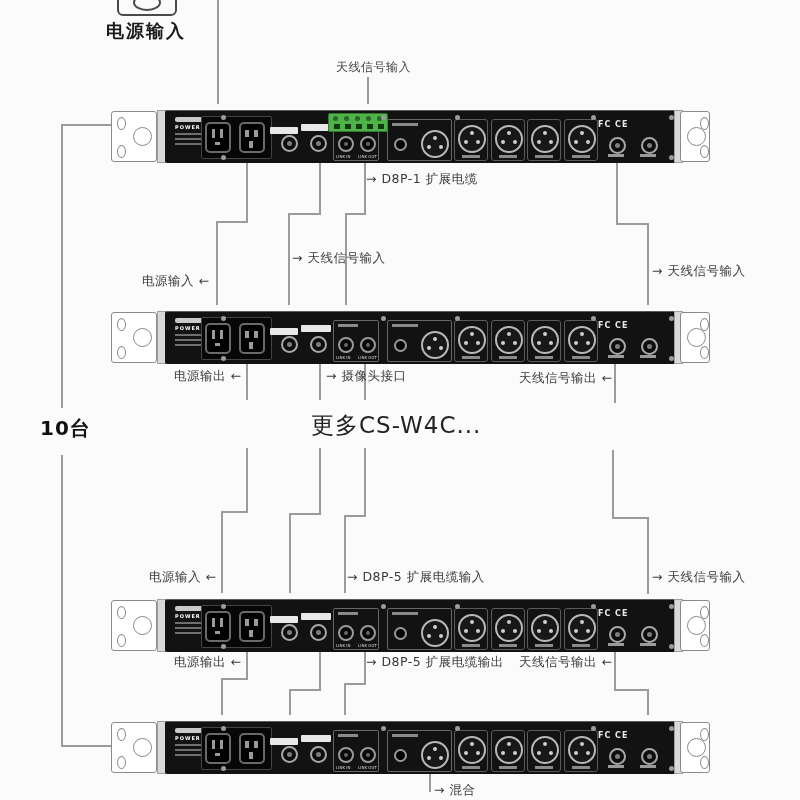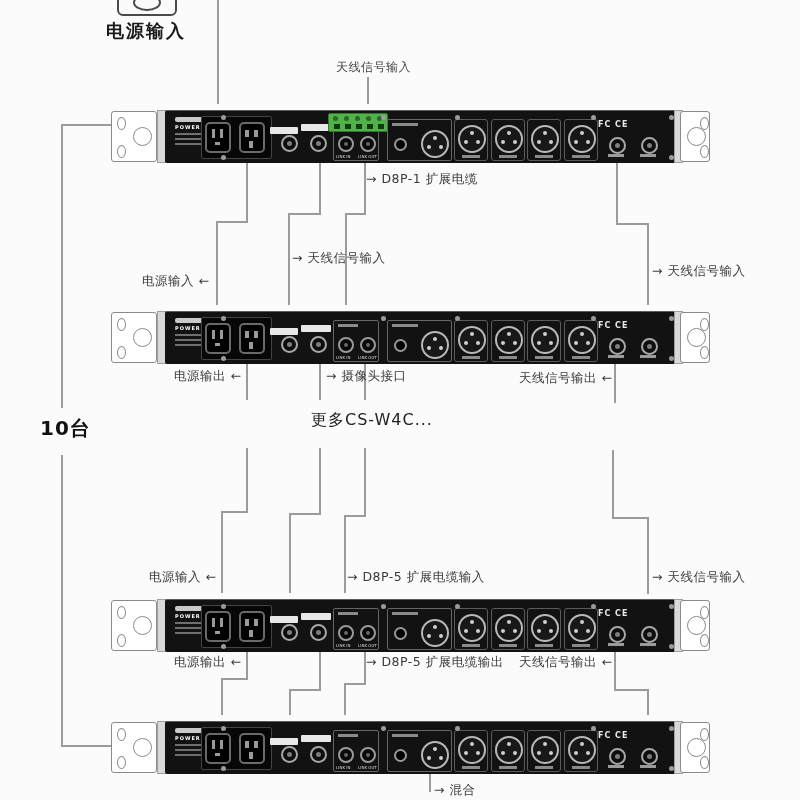--- a/index.html
+++ b/index.html
@@ -2,21 +2,21 @@
 <html><head>
 <meta charset="utf-8">
 <style>
   html,body{margin:0;padding:0;background:#fff;}
   .stage{position:relative;width:800px;height:800px;background:#fbfbfb;overflow:hidden;
          font-family:"DejaVu Sans","Liberation Sans",sans-serif;}
   .line{position:absolute;background:#9b9b9b;}
   .ann{position:absolute;font-size:12.5px;color:#3a3a3a;white-space:nowrap;letter-spacing:.5px;}
   .ann.title{font-size:18px;font-weight:600;color:#1b1b1b;letter-spacing:2px;}
   .ann.small{font-size:12px;color:#444;}
-  .ann.big{font-size:16px;color:#222;letter-spacing:1px;}
+  .ann.big{font-size:23px;color:#222;letter-spacing:1px;}
   .ann.bold{font-size:20px;font-weight:bold;color:#111;letter-spacing:1px;}
 
   
   .socket{position:absolute;left:117px;top:-16px;width:56px;height:28px;border:2px solid #4a4a4a;border-radius:6px;background:#fbfbfb;}
   .socket .oval{position:absolute;left:14px;bottom:3px;width:24px;height:13px;border:2px solid #4a4a4a;border-radius:50%;}
 
   
   .rack{position:absolute;left:105px;width:605px;height:53px;margin-top:7px;}
   .ear{position:absolute;top:1px;background:#fff;border:1.5px solid #8a8a8a;border-radius:3px;box-sizing:border-box;}
   .ear-l{left:6px;width:46px;height:51px;}

